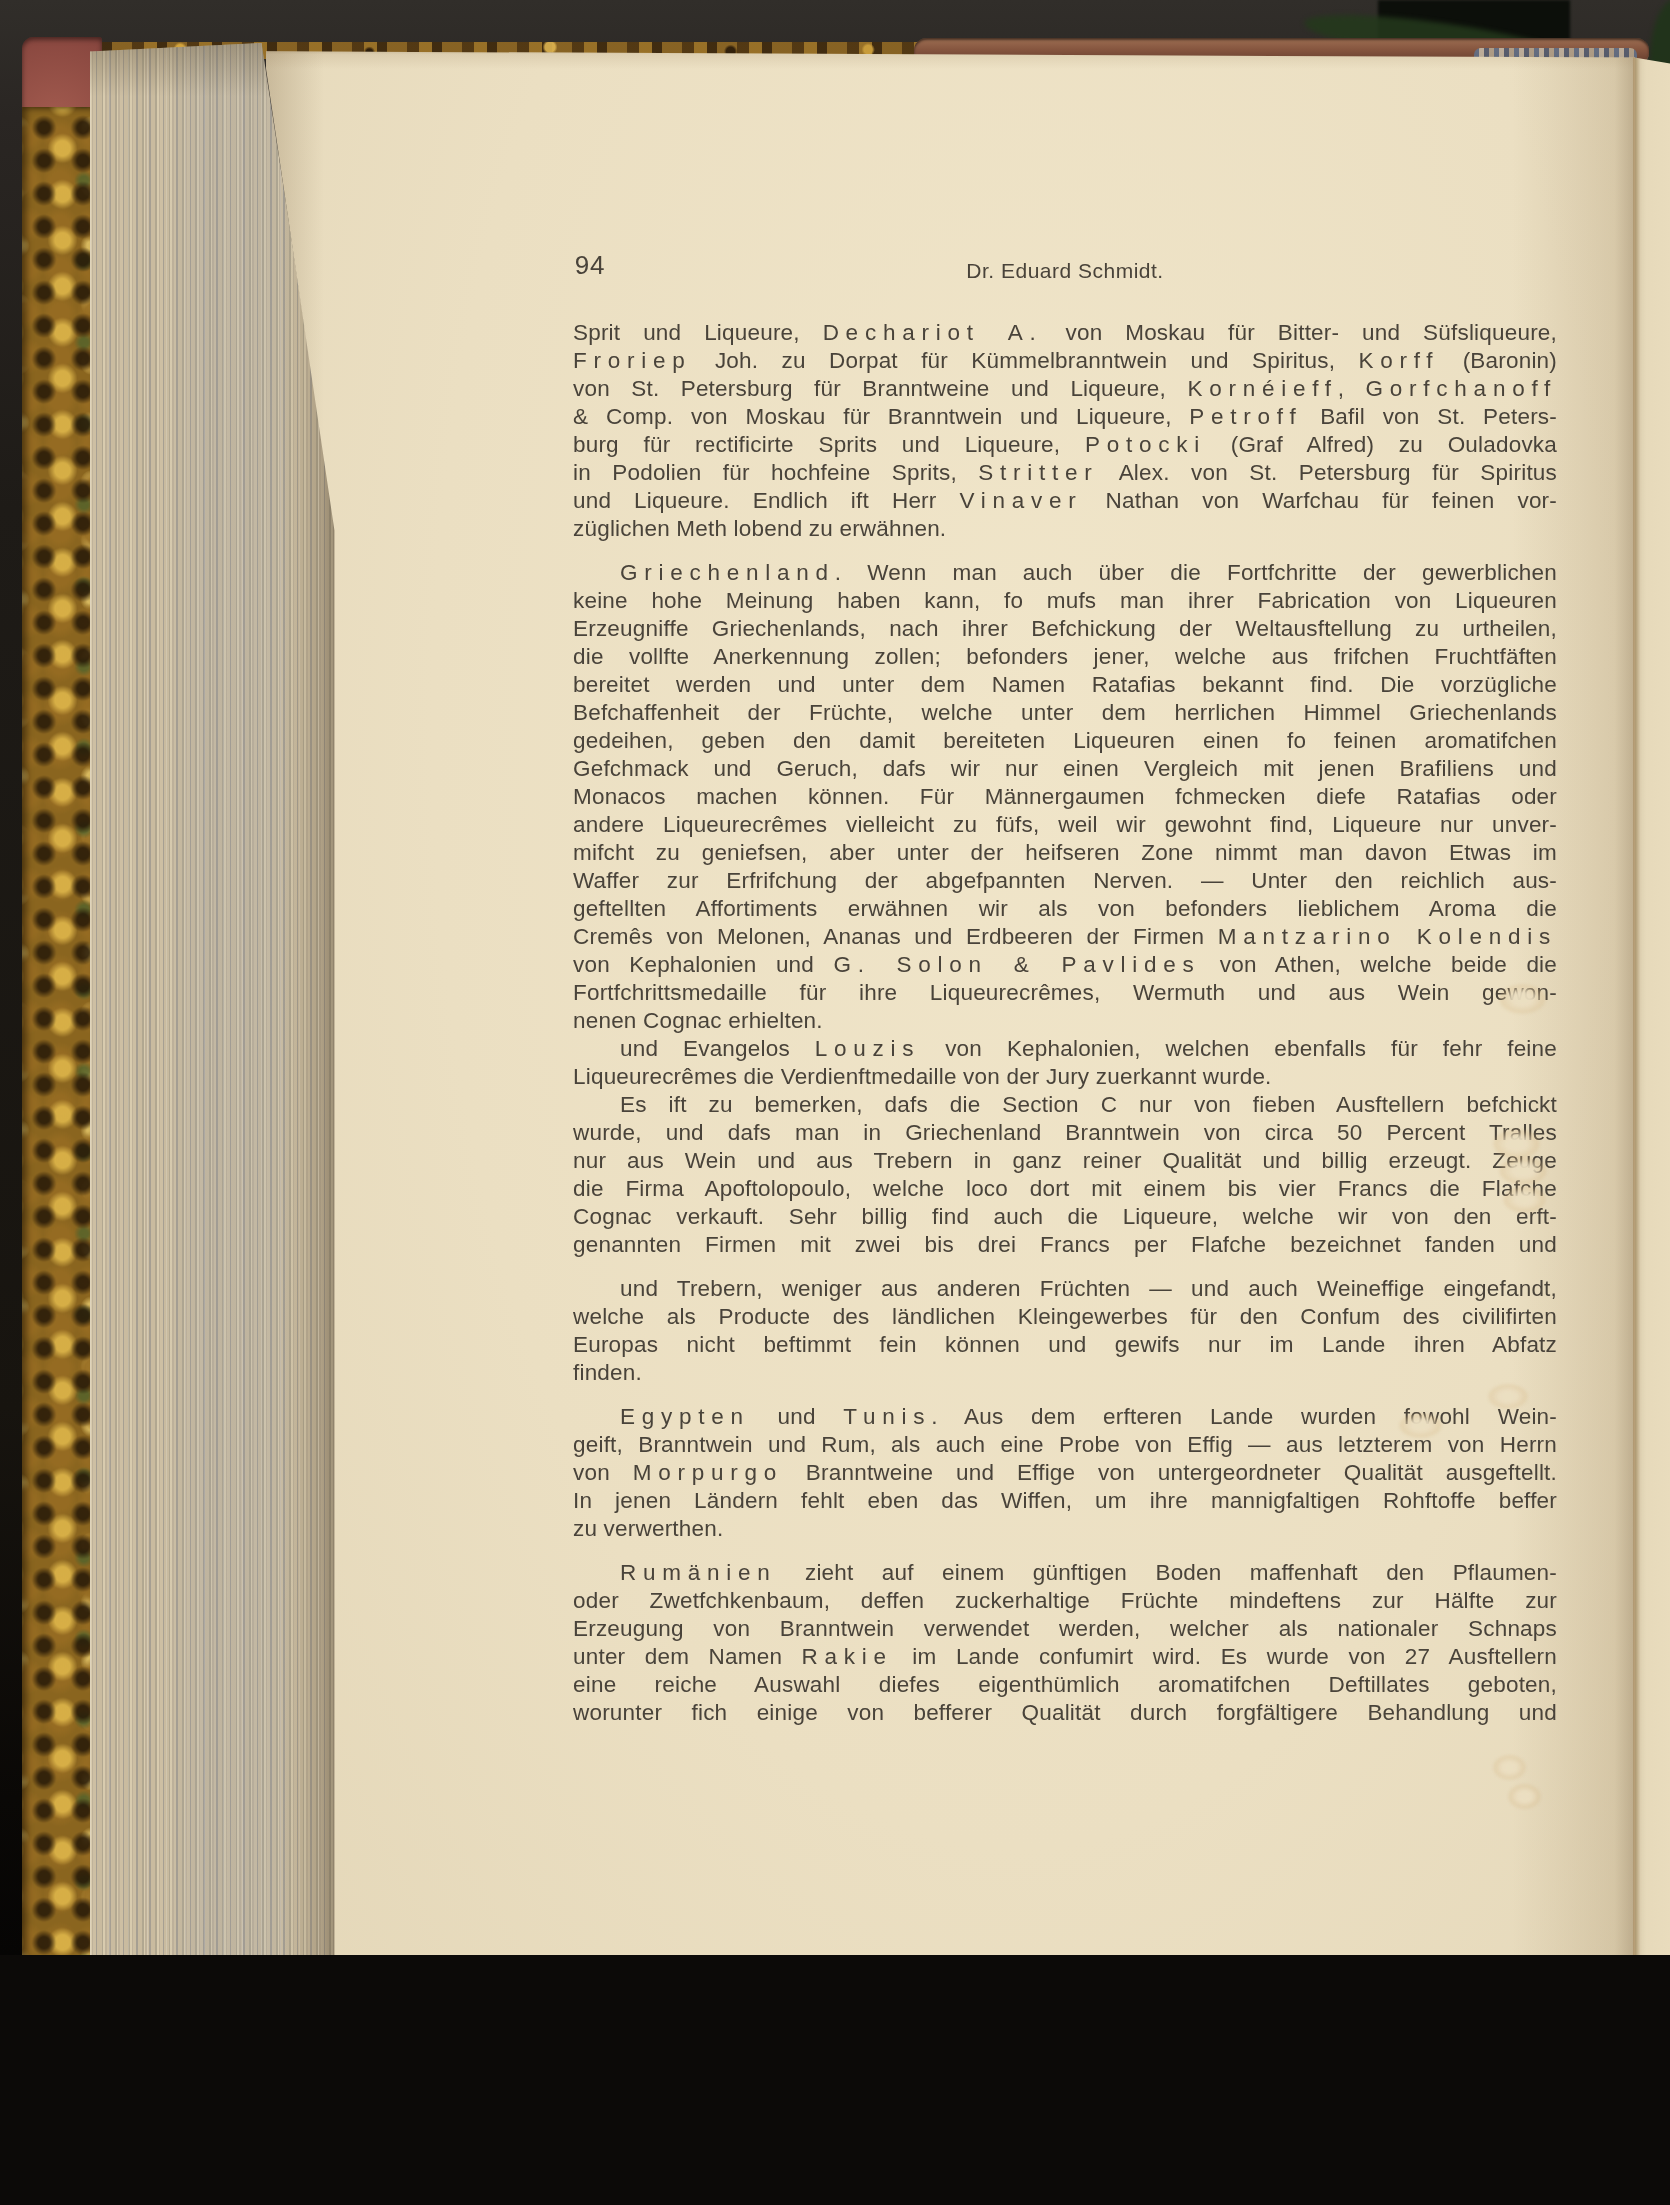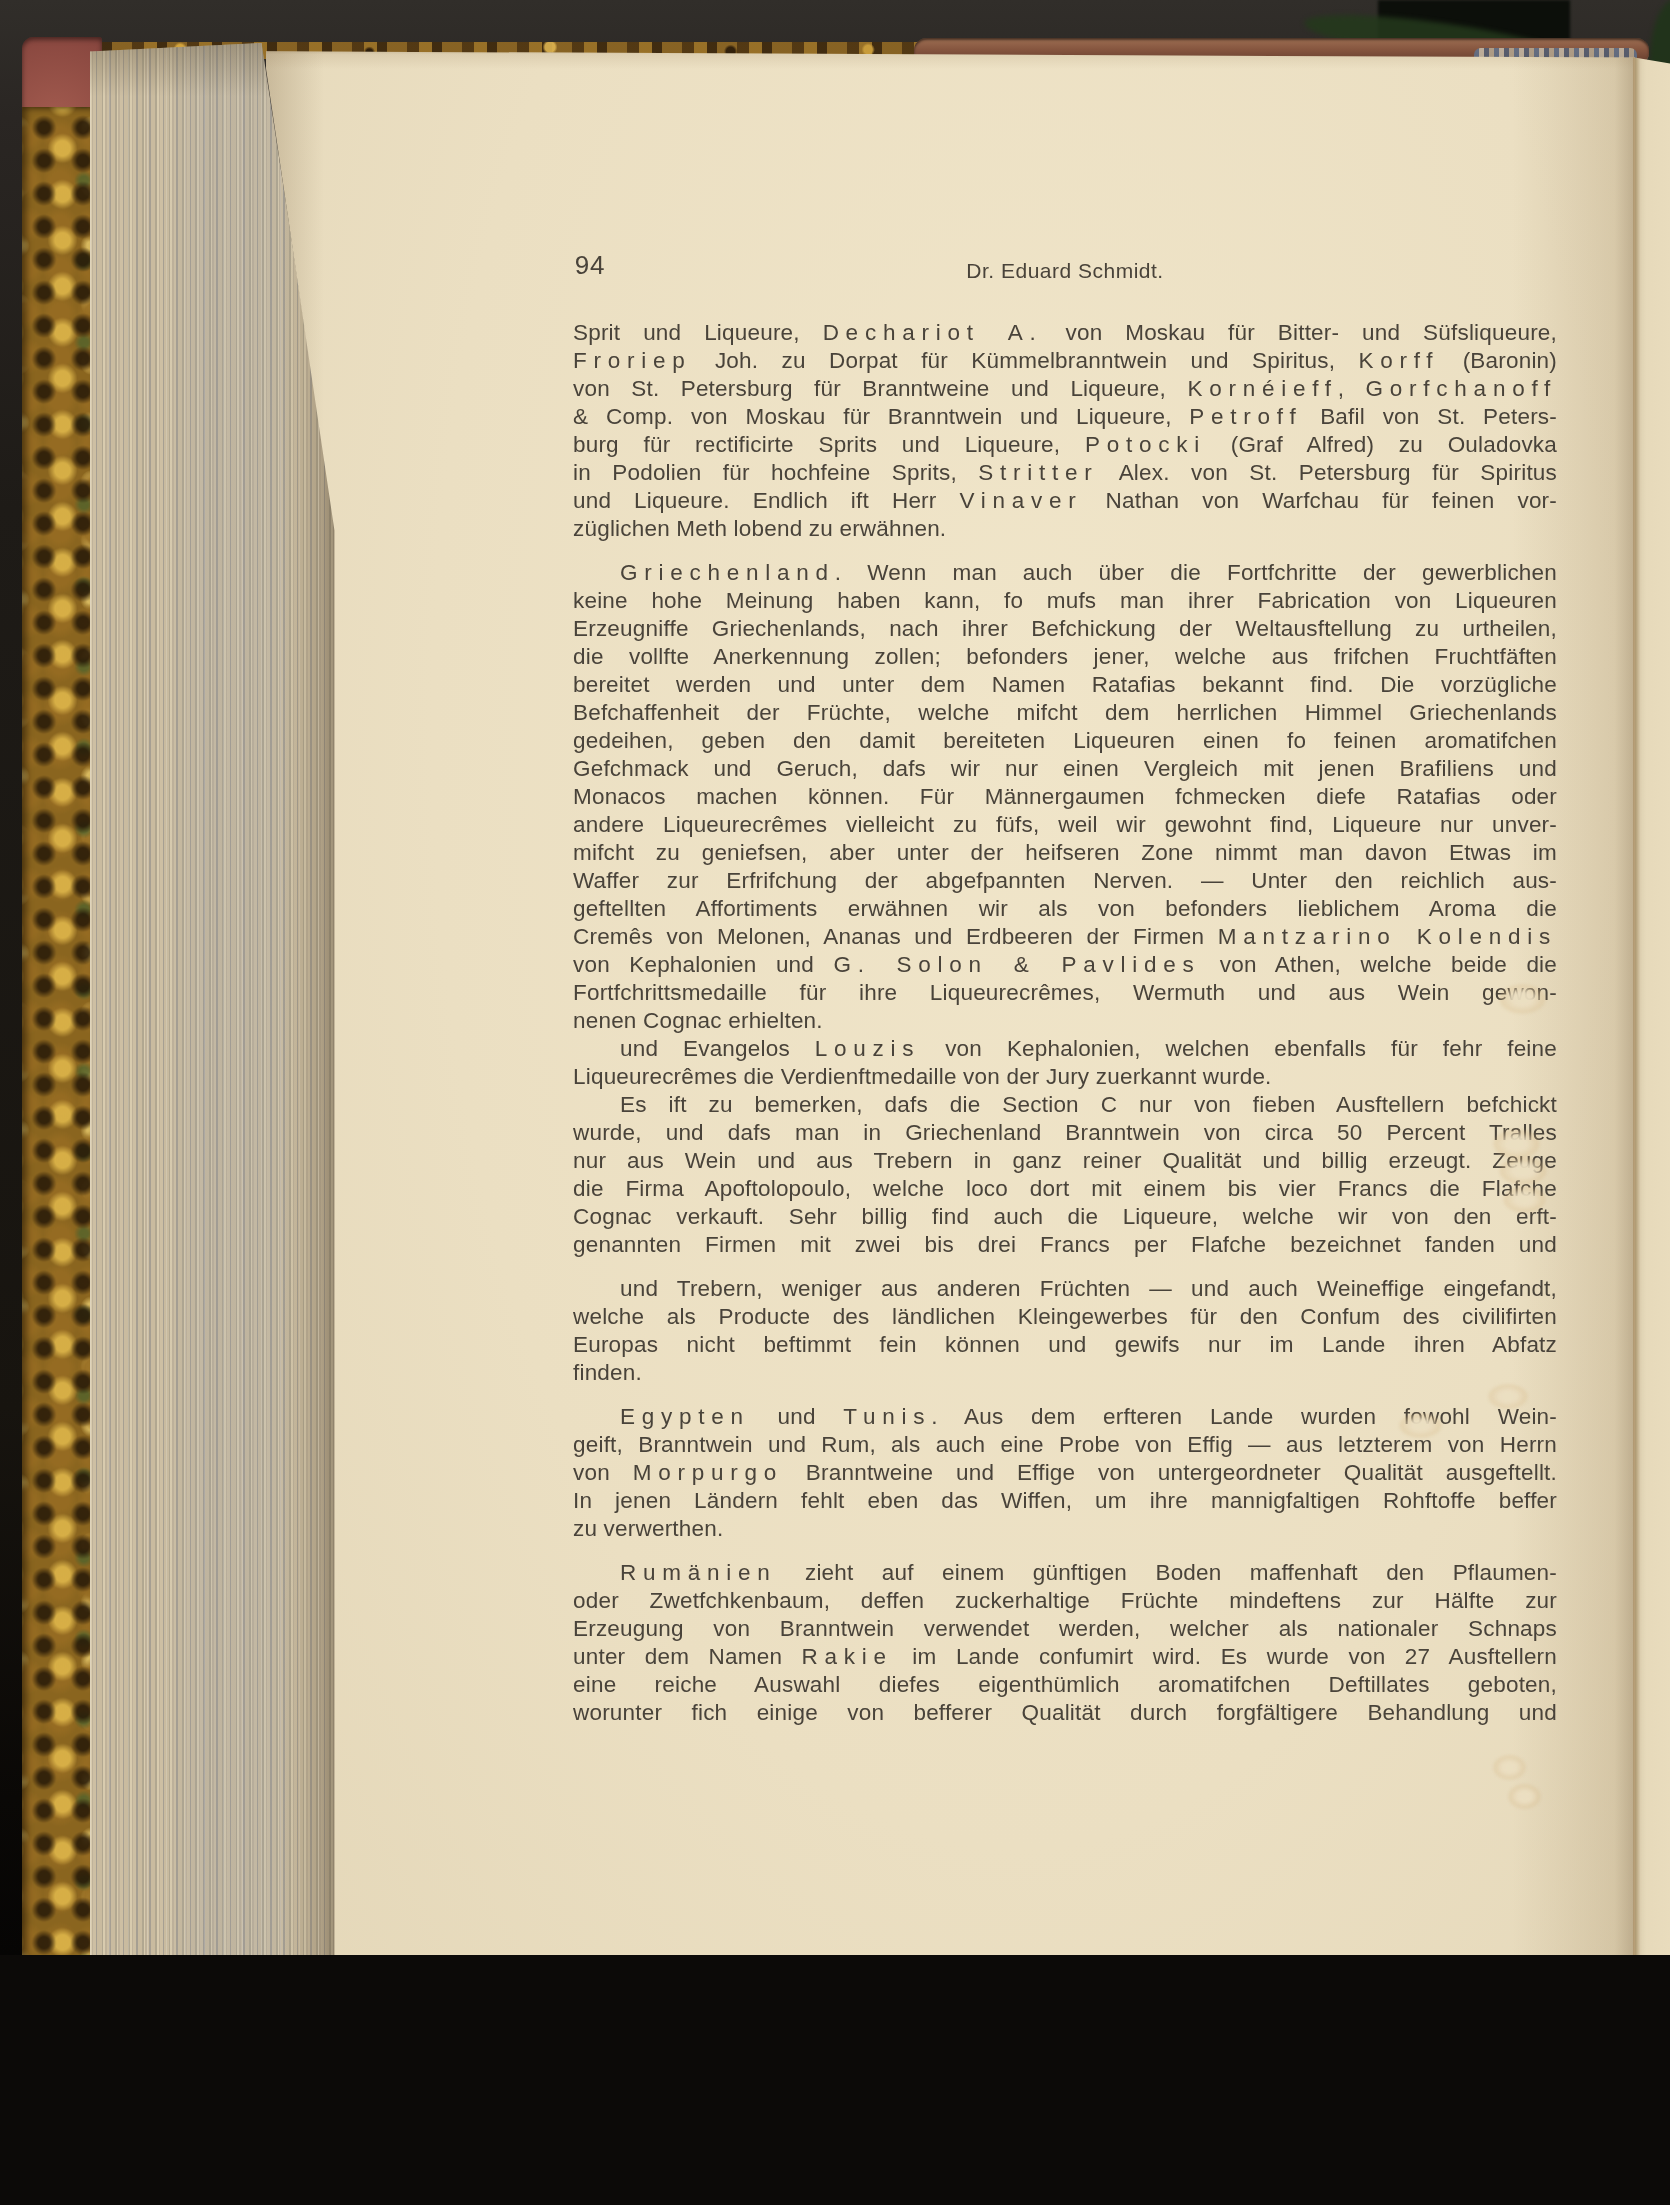--- a/index.html
+++ b/index.html
@@ -120,21 +120,21 @@
           <div class="line">in Podolien für hochfeine Sprits, <span class="sperr">Stritter</span> Alex. von St. Petersburg für Spiritus</div>
           <div class="line">und Liqueure.  Endlich ift Herr <span class="sperr">Vinaver</span> Nathan von Warfchau für feinen vor-</div>
           <div class="line last">züglichen Meth lobend zu erwähnen.</div>
         </div>
         <div class="para indent gap">
           <div class="line"><span class="sperr">Griechenland</span>.  Wenn man auch über die Fortfchritte der gewerblichen</div>
           <div class="line">keine hohe Meinung haben kann,  fo mufs man ihrer Fabrication von Liqueuren</div>
           <div class="line">Erzeugniffe Griechenlands, nach ihrer Befchickung der Weltausftellung zu urtheilen,</div>
           <div class="line">die vollfte Anerkennung zollen;  befonders jener,  welche aus frifchen Fruchtfäften</div>
           <div class="line">bereitet werden und unter dem Namen Ratafias bekannt find.  Die vorzügliche</div>
-          <div class="line">Befchaffenheit der Früchte,  welche mifcht dem herrlichen Himmel Griechenlands</div>
+          <div class="line">Befchaffenheit der Früchte,  welche unter dem herrlichen Himmel Griechenlands</div>
           <div class="line">gedeihen,  geben den damit bereiteten Liqueuren einen fo feinen aromatifchen</div>
           <div class="line">Gefchmack und Geruch,  dafs wir nur einen Vergleich mit jenen Brafiliens und</div>
           <div class="line">Monacos machen können.  Für Männergaumen fchmecken diefe Ratafias oder</div>
           <div class="line">andere Liqueurecrêmes vielleicht zu füfs, weil wir gewohnt find, Liqueure nur unver-</div>
           <div class="line">mifcht zu geniefsen,  aber unter der heifseren Zone nimmt man davon Etwas im</div>
           <div class="line">Waffer zur Erfrifchung der abgefpannten Nerven. — Unter den reichlich aus-</div>
           <div class="line">geftellten Affortiments erwähnen wir als von befonders lieblichem Aroma die</div>
           <div class="line">Cremês von Melonen, Ananas und Erdbeeren der Firmen <span class="sperr">Mantzarino Kolendis</span></div>
           <div class="line">von Kephalonien und <span class="sperr">G. Solon &amp; Pavlides</span> von Athen,  welche beide die</div>
           <div class="line">Fortfchrittsmedaille für ihre Liqueurecrêmes, Wermuth und aus Wein gewon-</div>

